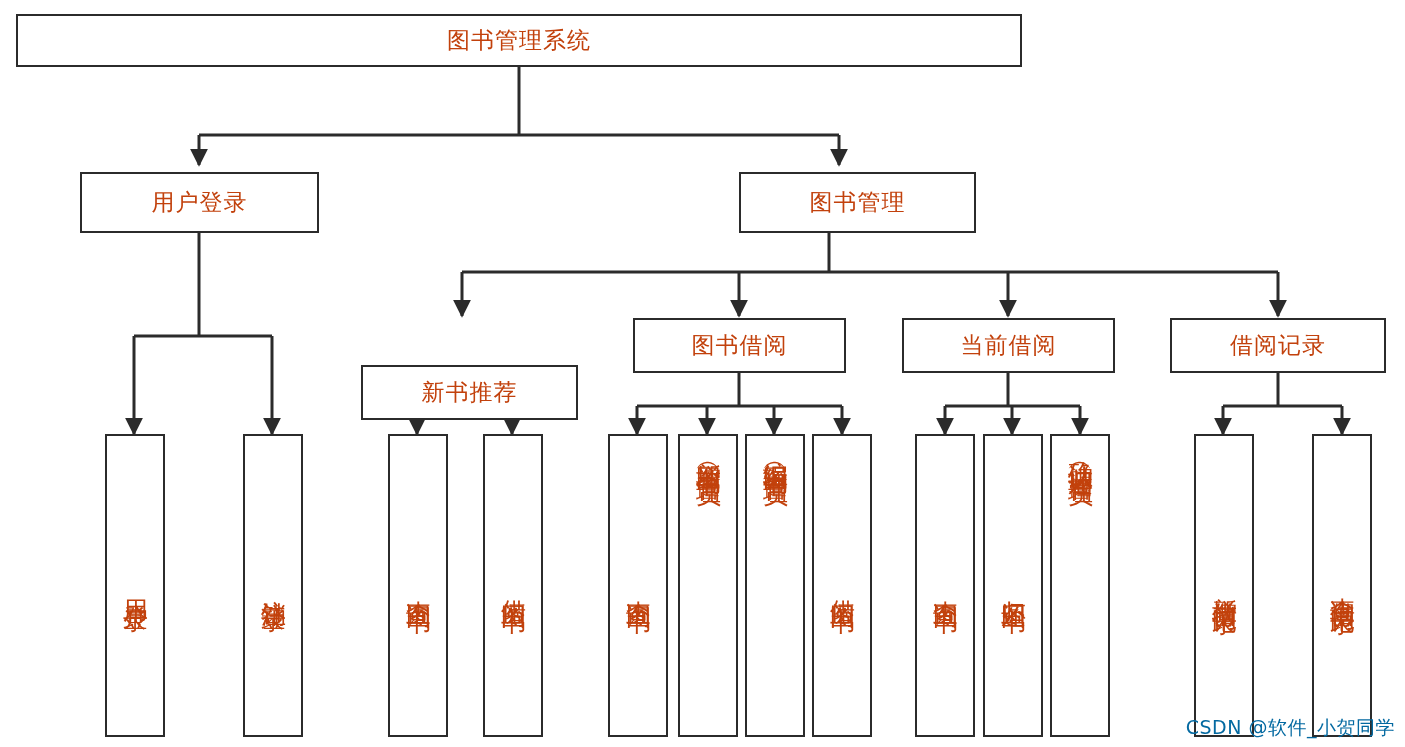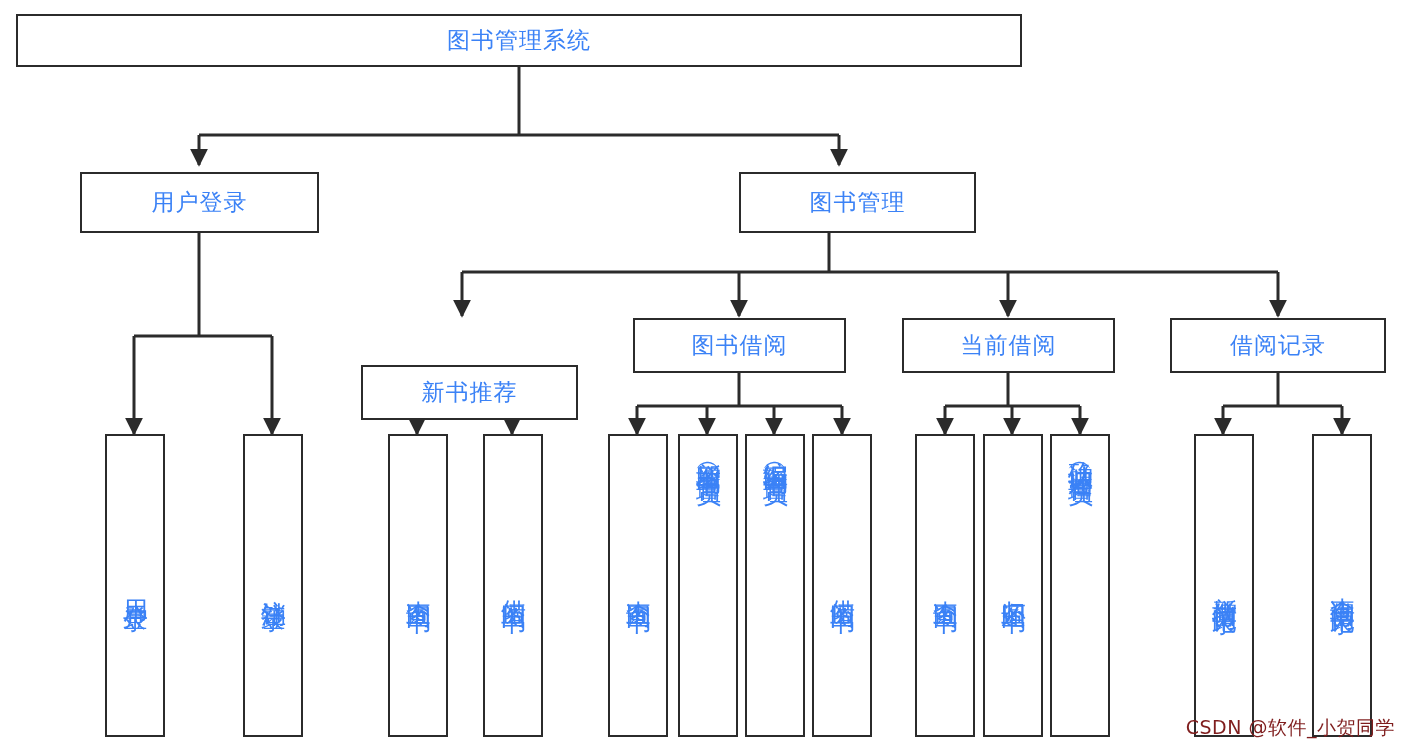--- a/index.html
+++ b/index.html
@@ -26,21 +26,21 @@
     pointer-events: none;
   }
   .node {
     position: absolute;
     box-sizing: border-box;
     background: #ffffff;
     border: 2px solid #2b2b2b;
     display: flex;
     align-items: center;
     justify-content: center;
-    color: #3b82f6;
+    color: #c2410c;
   }
   .node-h .label {
     font-size: 23px;
     line-height: 1.1;
     letter-spacing: 1px;
     white-space: nowrap;
   }
   .node-v {
     align-items: flex-start;
     justify-content: center;
@@ -56,21 +56,21 @@
   }
   .node-v.centered {
     align-items: center;
     padding-top: 0;
   }
   .watermark {
     position: absolute;
     right: 10px;
     bottom: 6px;
     font-size: 19px;
-    color: #7f1d1d;
+    color: #0369a1;
     letter-spacing: 0.5px;
     white-space: nowrap;
   }
 </style>
 </head>
 <body>
 
 <div id="canvas">
 
   <svg id="wires" viewBox="0 0 1405 747" xmlns="http://www.w3.org/2000/svg">

